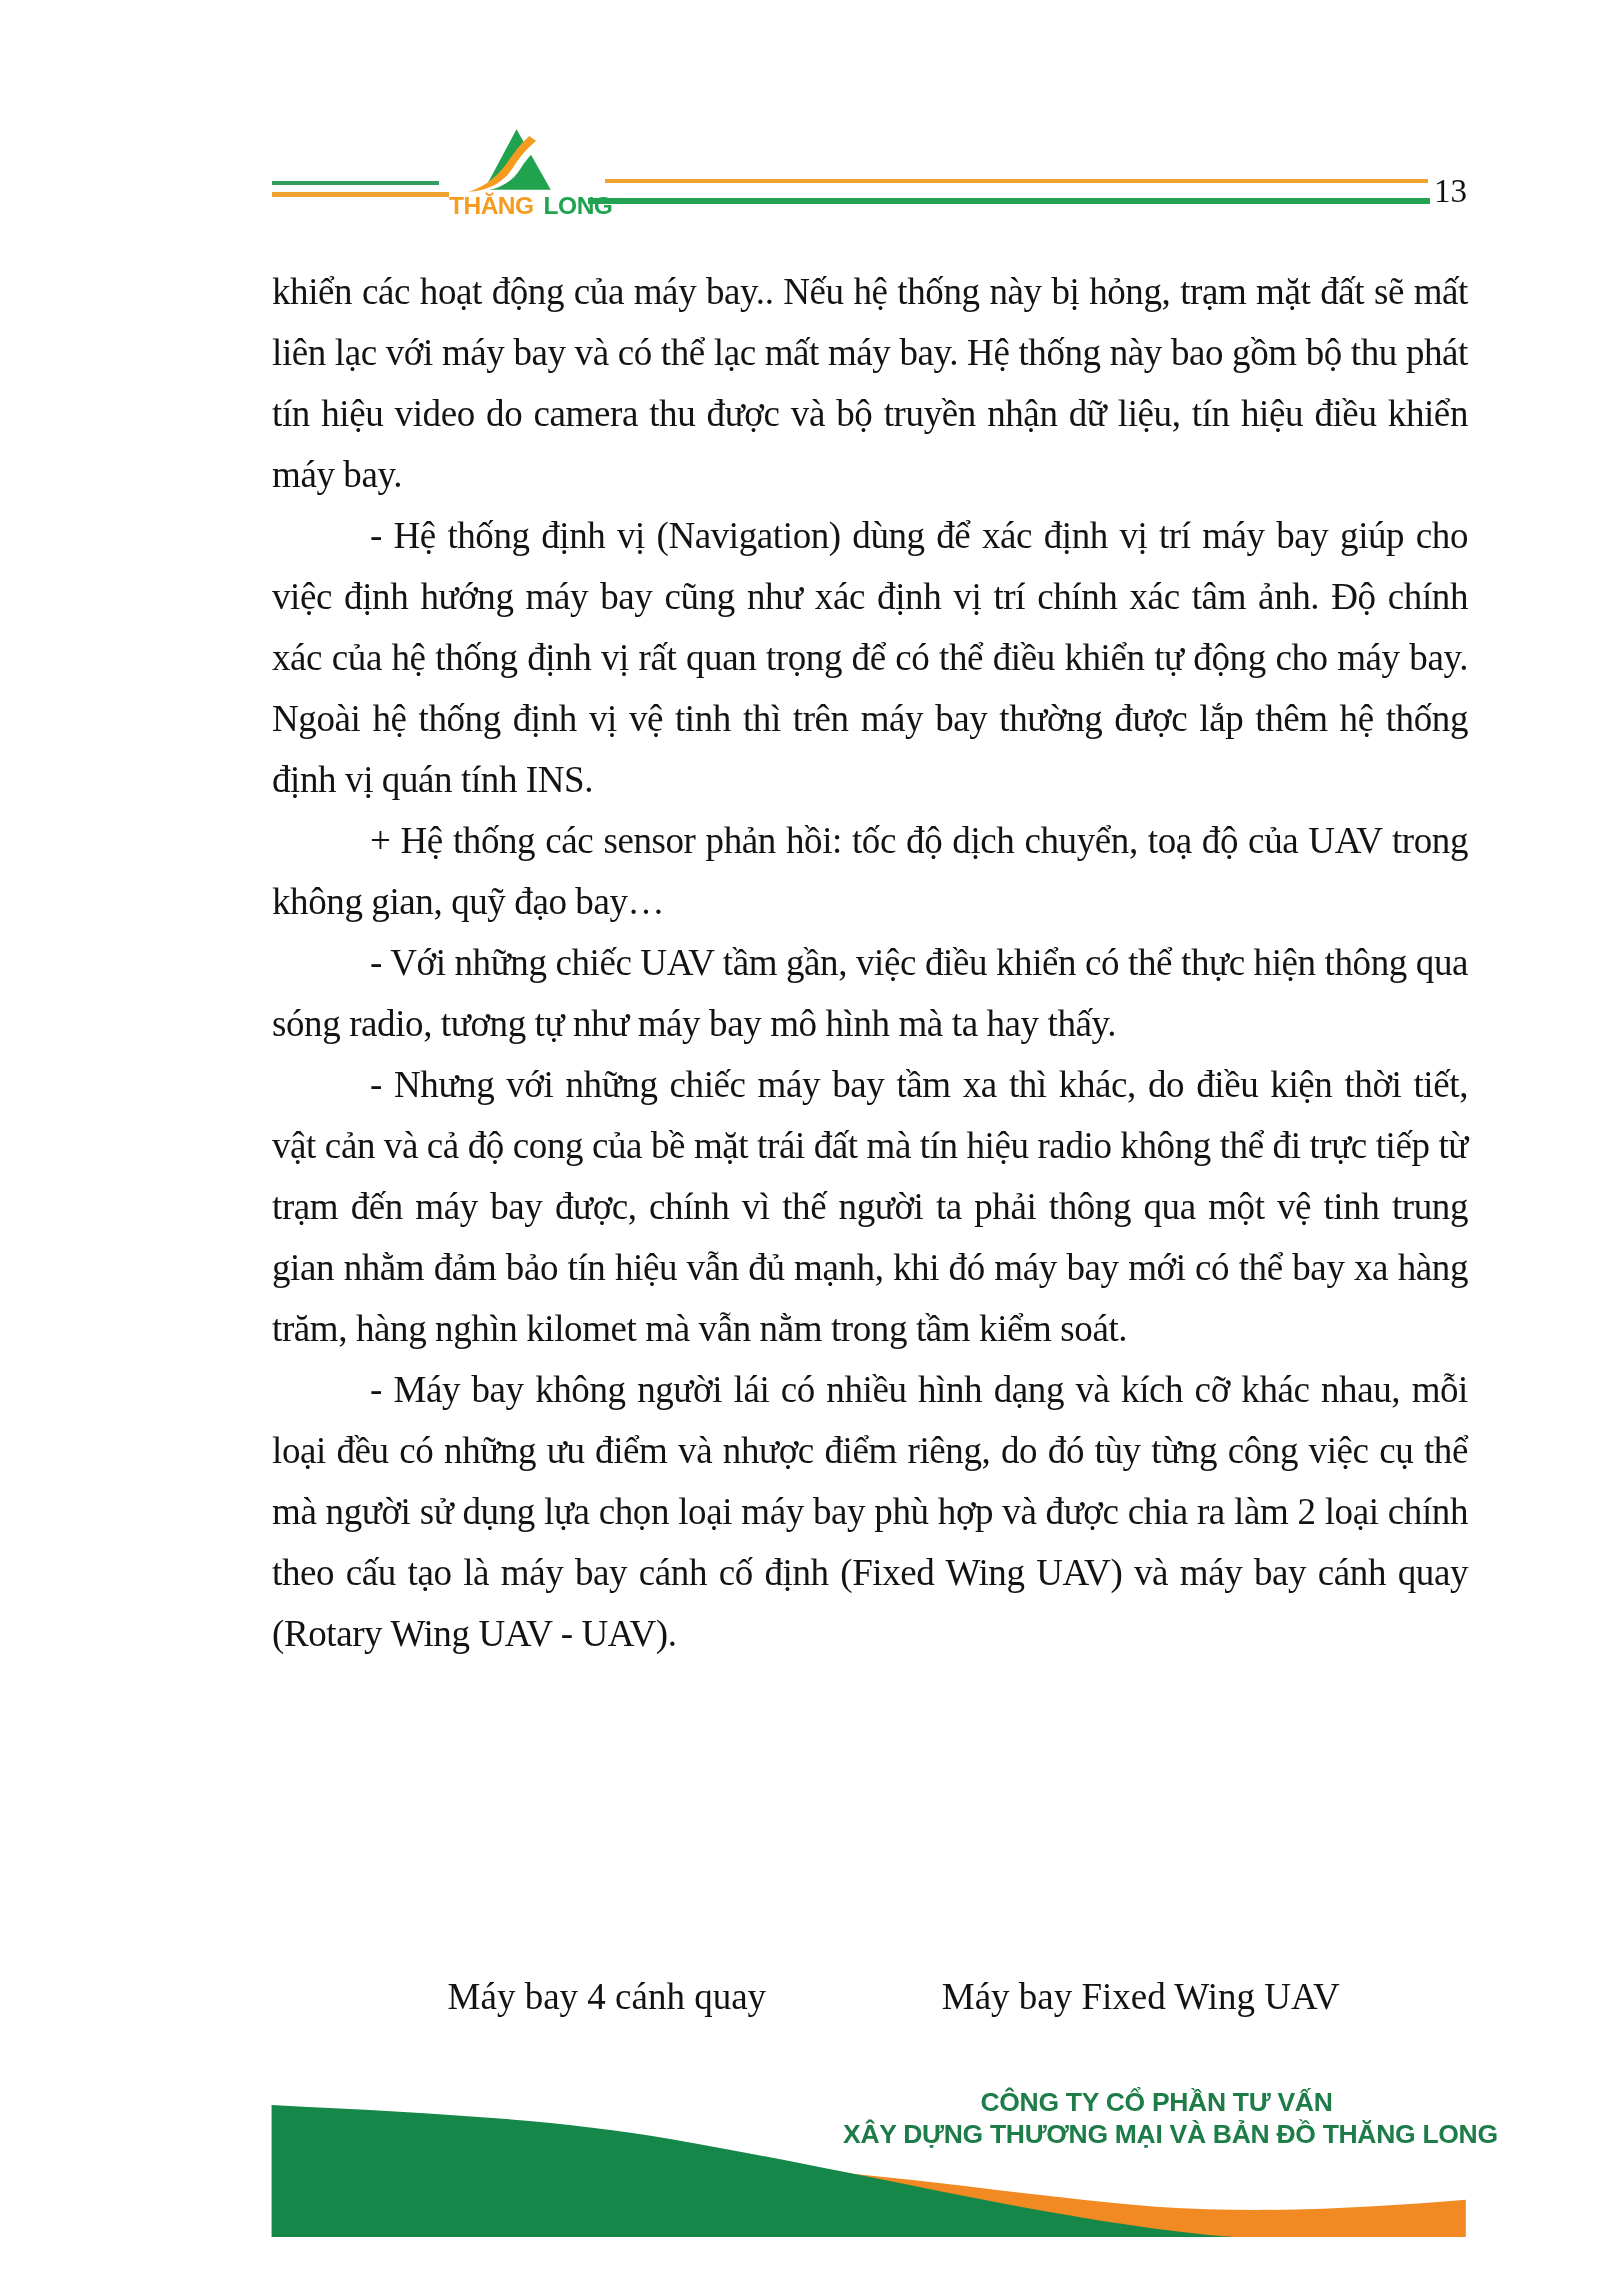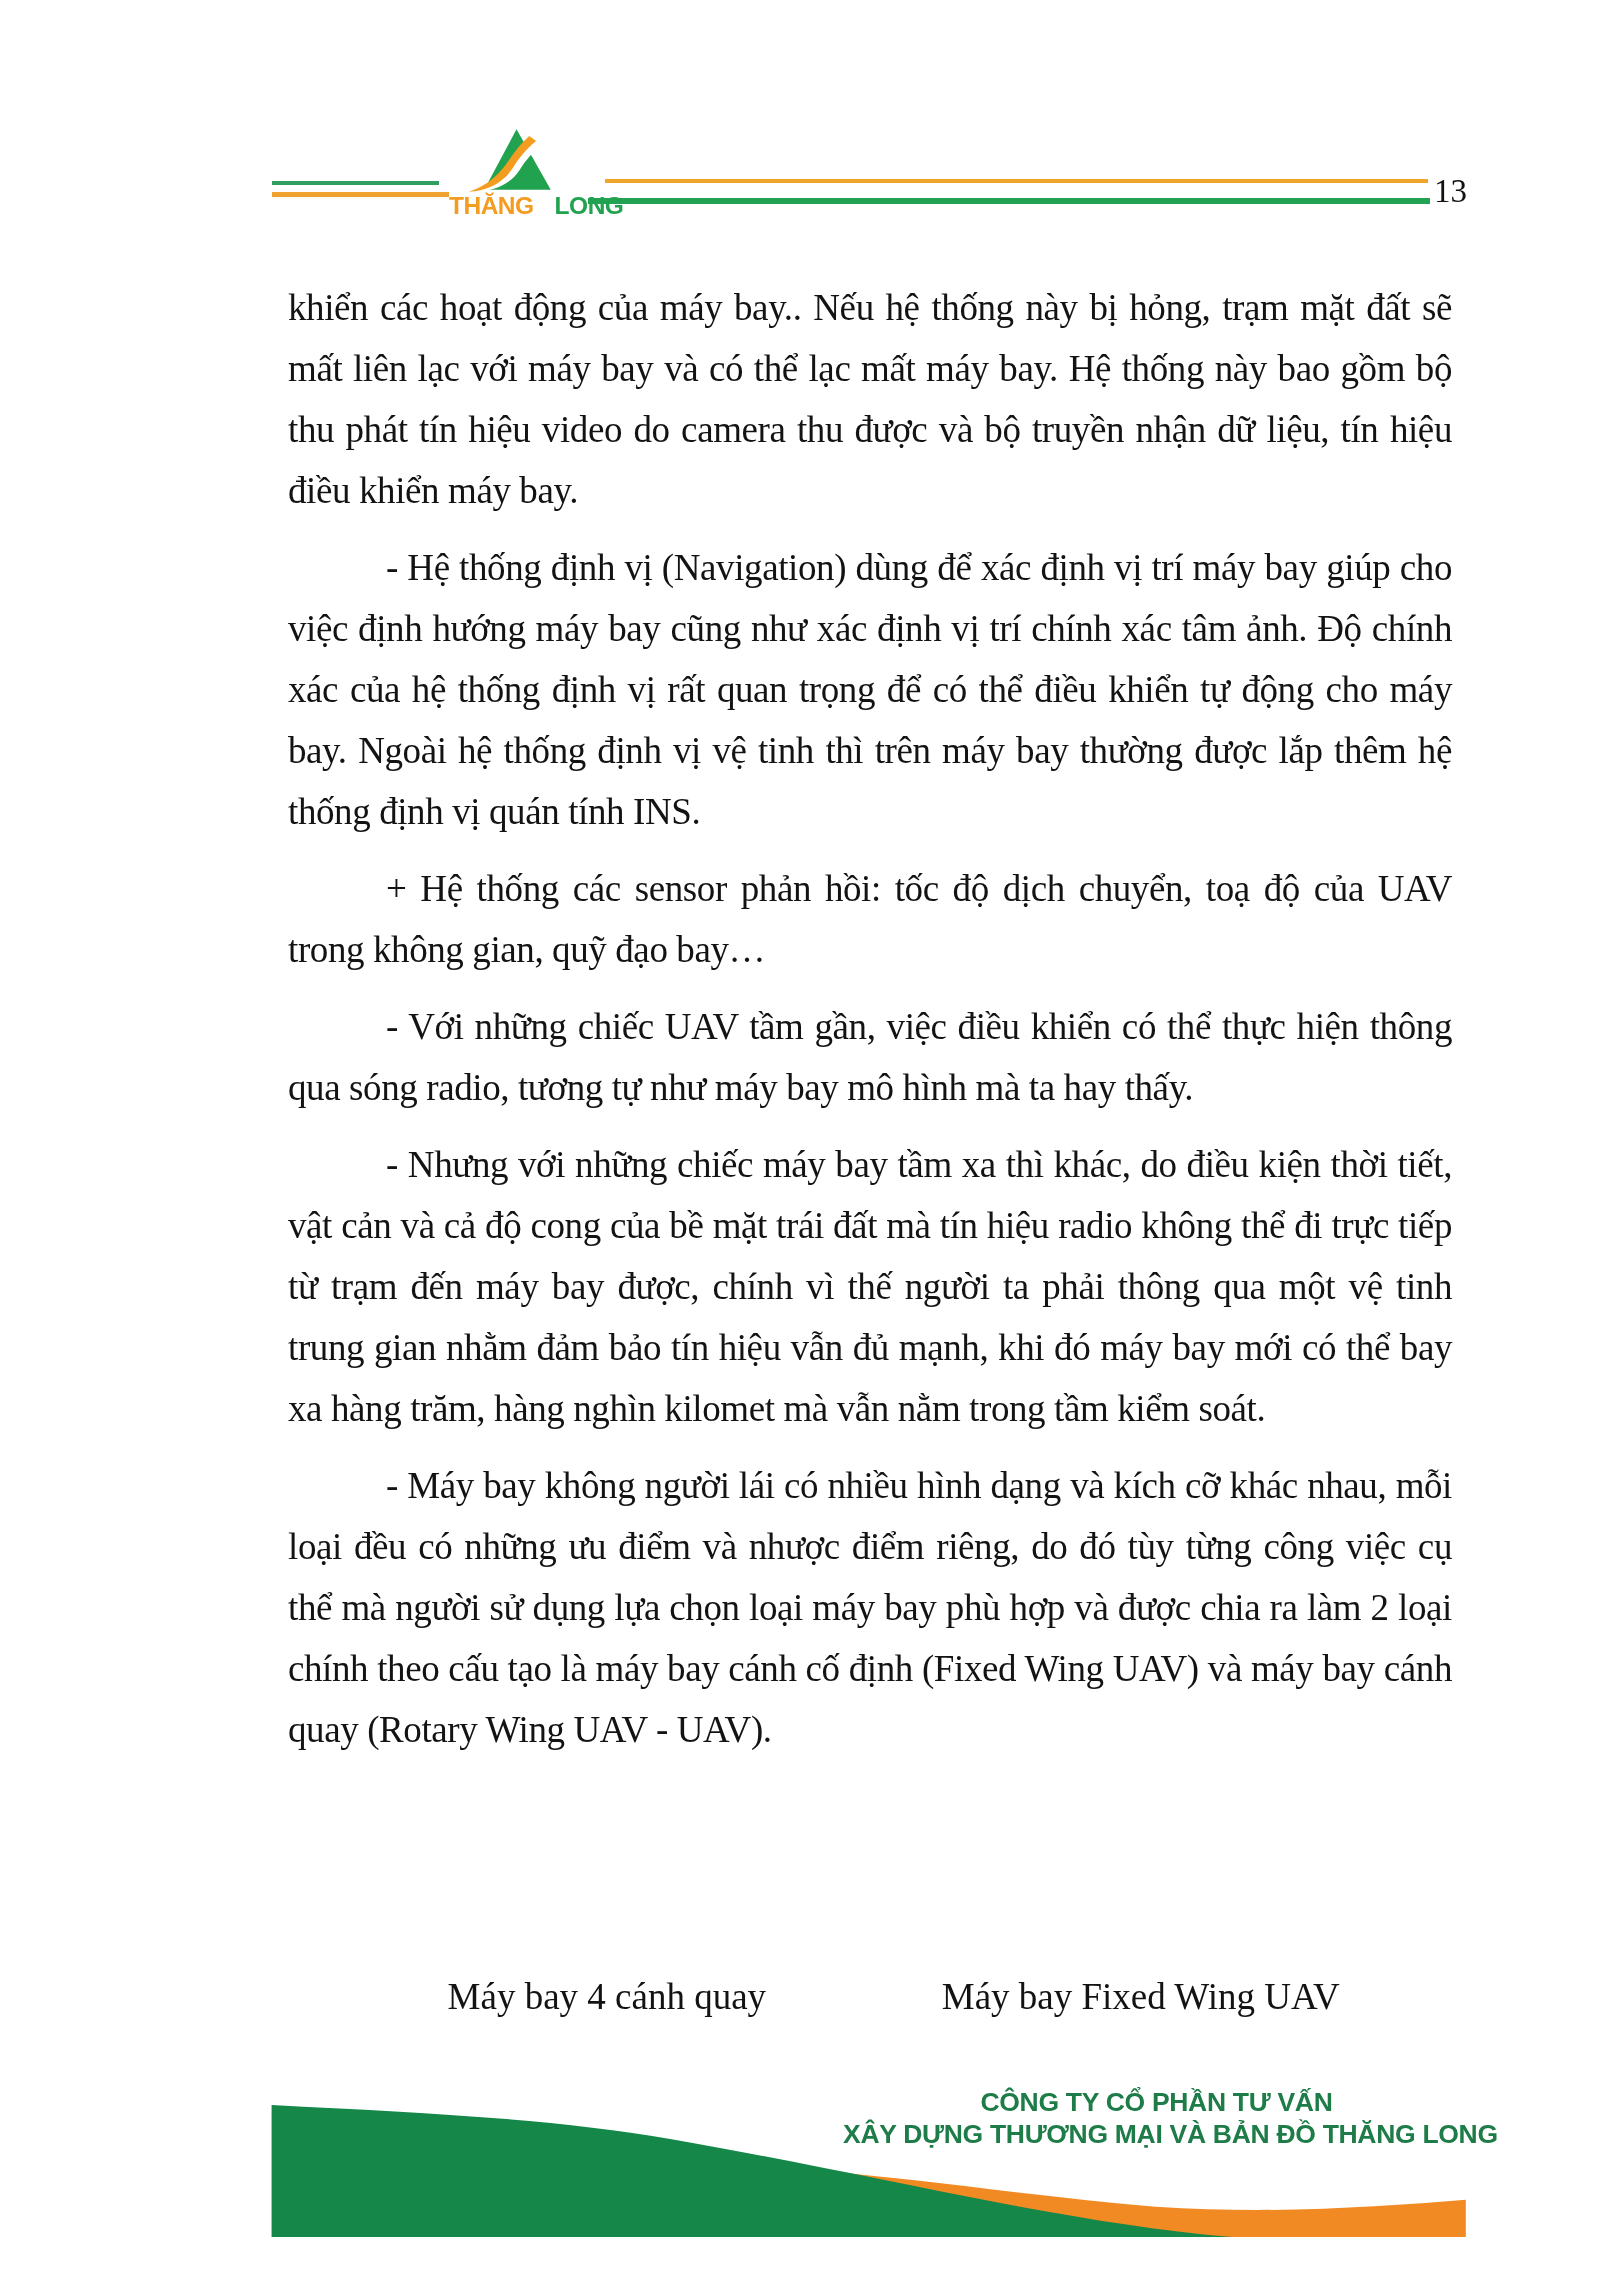--- a/index.html
+++ b/index.html
@@ -21,28 +21,28 @@
     font-size:33px; color:#111; letter-spacing:0;
   }
   .logo{position:absolute; left:449px; top:123px; width:137px; height:98px;}
   .logo svg{position:absolute; left:0; top:0;}
   .logo-text{
     position:absolute; left:0; top:69px; width:137px;
     text-align:center; font-family:"Liberation Sans", sans-serif;
     font-weight:bold; font-size:24.5px; letter-spacing:-0.5px; white-space:nowrap;
   }
   .logo-text .t1{color:#f39c1f;margin-top:31px;}
-  .logo-text .t2{color:#21a24f; margin-left:21px;}
+  .logo-text .t2{color:#21a24f; margin-left:10px;}
   
   .content{
     position:absolute; left:272px; top:261px; width:1196px;
     font-size:37px; line-height:61px; color:#131313;
     text-align:justify; letter-spacing:-0.4px;
   }
-  .content p{margin:16px; padding:0;}
+  .content p{margin:0; padding:0;}
   .content p.indent{text-indent:98px;}
   
   .captions{
     position:absolute; left:272px; top:1974px; width:1196px;
     display:flex; font-size:37px; line-height:45px; color:#131313;
   }
   .captions .cap-left {width:56%; text-align:center;}
   .captions .cap-right{width:44%; text-align:left;}
   
   .footer-graphic{position:absolute; left:0; top:2058px; width:1621px; height:223px;}

